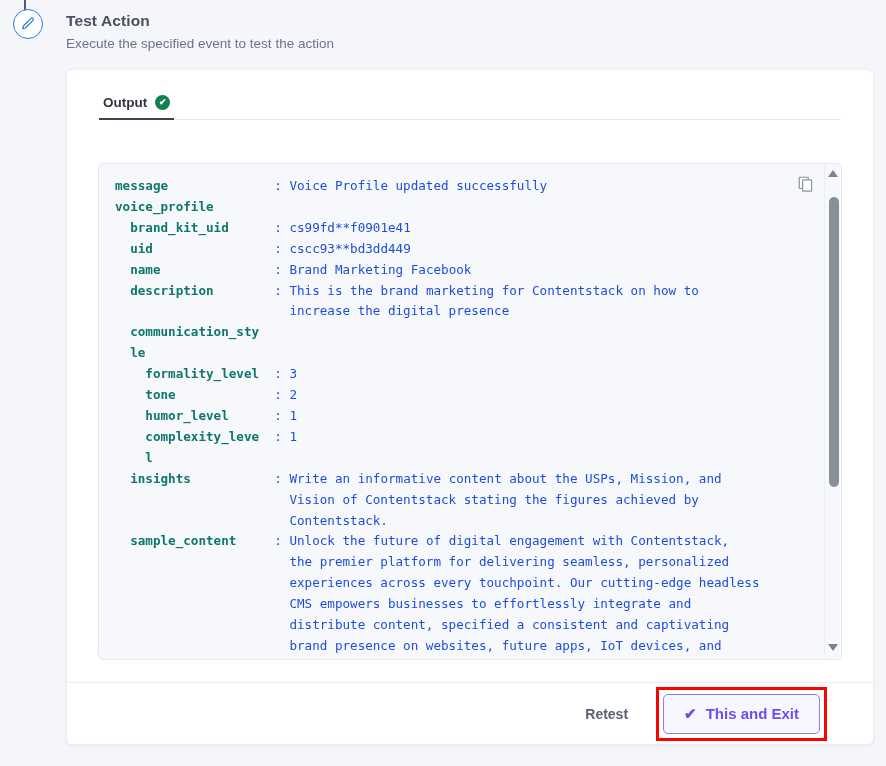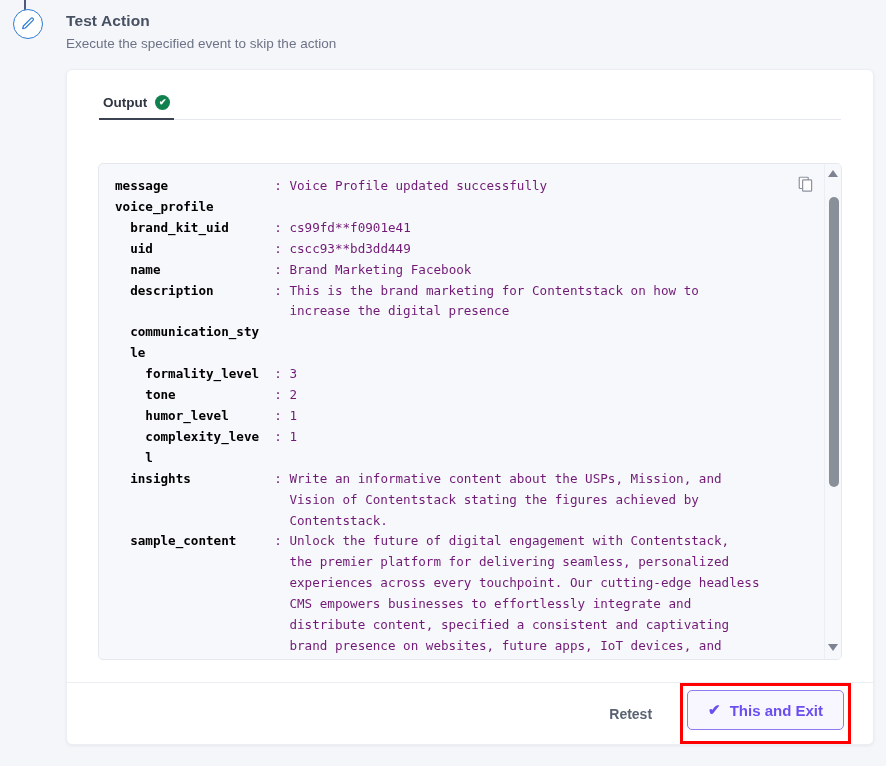--- a/index.html
+++ b/index.html
@@ -114,22 +114,22 @@
   .code {
     position: absolute;
     left: 16px; top: 12px;
     right: 40px;
     font-family: "DejaVu Sans Mono", "Liberation Mono", monospace;
     font-size: 12.6px;
     line-height: 20.9px;
     white-space: pre;
     color: #333b4a;
   }
-  .k { color: #000000; font-weight: bold; }
-  .v { color: #701a75; }
+  .k { color: #0f766e; font-weight: bold; }
+  .v { color: #1d4ed8; }
 
   
   .copy-icon {
     position: absolute;
     right: 26px; top: 11px;
     width: 18px; height: 18px;
     opacity: .75;
   }
 
   
@@ -157,22 +157,23 @@
     border-radius: 5px;
   }
 
   
   .footer {
     position: absolute;
     left: 0; bottom: 0;
     width: 100%; height: 62px;
     border-top: 1px solid #eceef3;
     display: flex;
+    align-items: center;
     justify-content: flex-end;
-    padding-right: 22px;
+    padding-right: 46px;
     gap: 0px;
   }
   .btn-retest {
     font-size: 14px;
     font-weight: bold;
     color: #5a6173;
     background: transparent;
     border: none;
     cursor: pointer;
     padding: 8px 14px;
@@ -209,21 +210,21 @@
     <div class="rail-line"></div>
     <div class="step-badge">
       <svg width="16" height="16" viewBox="0 0 24 24" fill="none" stroke="#2f7cd4" stroke-width="1.8" stroke-linecap="round" stroke-linejoin="round">
         <path d="M16.5 3.5a2.1 2.1 0 0 1 3 3L8 18l-4 1 1-4 11.5-11.5z"></path>
       </svg>
     </div>
   </div>
 
   <div class="header">
     <div class="header-title">Test Action</div>
-    <div class="header-sub">Execute the specified event to skip the action</div>
+    <div class="header-sub">Execute the specified event to test the action</div>
   </div>
 
   <div class="card">
 
 
     <div class="tabs">
       <div class="tab">
         <span>Output</span>
         <span class="check-badge">✔</span>
       </div>

